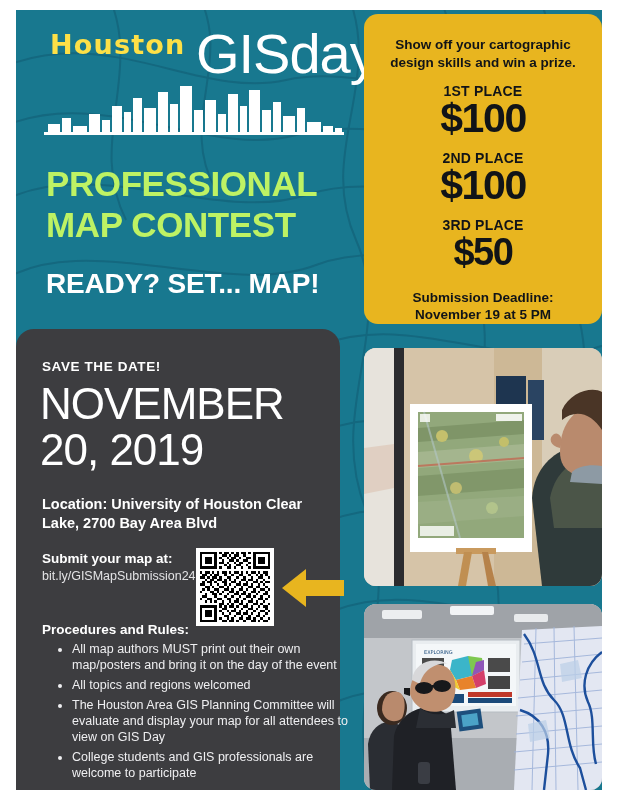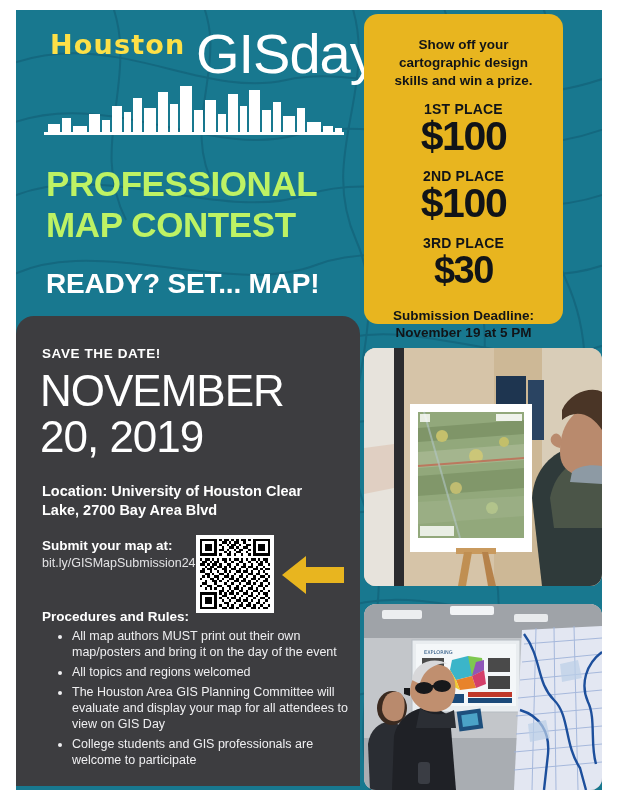--- a/index.html
+++ b/index.html
@@ -107,21 +107,21 @@
     font-size: 28px;
     line-height: 32px;
     letter-spacing: -0.2px;
   }
 
   
   .prize-panel {
     position: absolute;
     left: 364px;
     top: 14px;
-    width: 199px;
+    width: 238px;
     height: 310px;
     background: #e8b51f;
     border-radius: 14px;
     color: #111418;
     text-align: center;
   }
   .prize-intro {
     margin-top: 22px;
     font-size: 13.5px;
     font-weight: 700;
@@ -337,29 +337,29 @@
     <div class="prize-panel" style="left:348px; top:4px;">
       <div class="prize-intro">Show off your cartographic design skills and win a prize.</div>
 
       <div class="place-label">1ST PLACE</div>
       <div class="place-amount">$100</div>
 
       <div class="place-label">2ND PLACE</div>
       <div class="place-amount">$100</div>
 
       <div class="place-label">3RD PLACE</div>
-      <div class="place-amount small">$30</div>
+      <div class="place-amount small">$50</div>
 
       <div class="deadline">
         <div>Submission Deadline:</div>
         <div>November 19 at 5 PM</div>
       </div>
     </div>
 
-    <div class="info-panel" style="left:0px; top:306px;padding-left:20px;">
+    <div class="info-panel" style="left:0px; top:319px;">
       <div class="save-date">SAVE THE DATE!</div>
       <div class="big-date">
         <span>NOVEMBER</span>
         <span class="l2">20, 2019</span>
       </div>
       <div class="location">Location: University of Houston Clear Lake, 2700 Bay Area Blvd</div>
 
       <div class="submit-label">Submit your map at:</div>
       <div class="submit-url">bit.ly/GISMapSubmission24</div>
 

